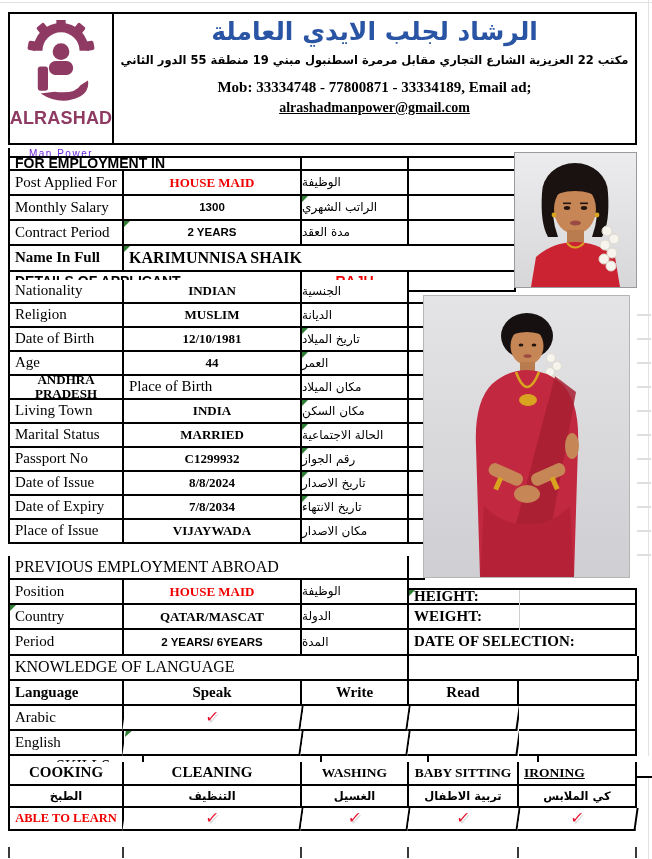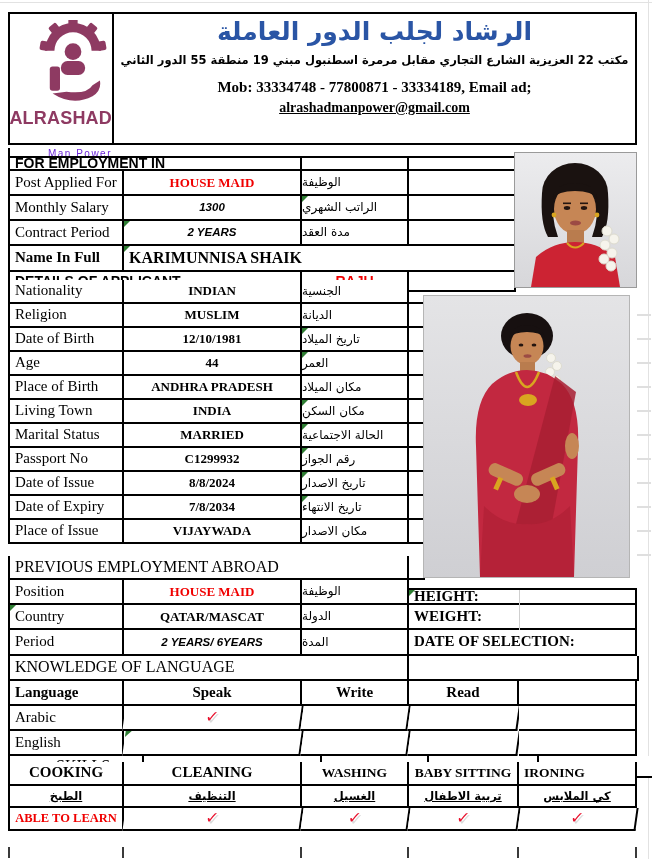--- a/index.html
+++ b/index.html
@@ -4,44 +4,44 @@
 <style>
   html,body{margin:0;padding:0;background:#fff;}
   .page{position:relative;width:652px;height:859px;background:#ffffff;font-family:"Liberation Serif",serif;color:#000;overflow:hidden;}
   
   .gl-h{position:absolute;left:0;top:2px;width:652px;height:1px;background:#e2e2e2;}
   .gl-v{position:absolute;left:648px;top:0;width:1px;height:859px;background:#e2e2e2;}
   .gl-strip{position:absolute;left:637px;top:292px;width:14px;height:264px;
     background:repeating-linear-gradient(to bottom,transparent 0,transparent 22px,#dfdfdf 22px,#dfdfdf 24px);}
   
   .hbox{position:absolute;left:8px;top:12px;width:629px;height:133px;border:2px solid #000;box-sizing:border-box;display:flex;}
-  .logo-cell{width:104px;border-right:2px solid #000;box-sizing:border-box;display:flex;flex-direction:column;align-items:flex-end;justify-content:flex-start;padding-top:6px;}
+  .logo-cell{width:104px;border-right:2px solid #000;box-sizing:border-box;display:flex;flex-direction:column;align-items:center;justify-content:flex-start;padding-top:6px;}
   .logo-name{font-family:"Liberation Sans",sans-serif;font-weight:bold;font-size:18px;color:#8e3a62;letter-spacing:.2px;margin-top:2px;}
   .logo-sub{font-family:"Liberation Sans",sans-serif;font-size:10px;color:#6d28d9;letter-spacing:1.5px;margin-top:19px;}
   .hinfo{flex:1;display:flex;flex-direction:column;align-items:center;justify-content:flex-start;padding-top:4px;}
   .title-ar{font-family:"DejaVu Sans",sans-serif;font-weight:bold;font-size:25px;color:#2a55a5;direction:rtl;line-height:1.15;}
   .addr-ar{font-family:"DejaVu Sans",sans-serif;font-weight:bold;font-size:11.5px;direction:rtl;margin-top:6px;}
   .mobline{font-weight:bold;font-size:15px;margin-top:12px;}
   .email{font-weight:bold;font-size:14px;margin-top:4px;text-decoration:underline;color:#000;}
   
   .sec{position:absolute;left:8px;display:grid;border-left:2px solid #000;box-sizing:border-box;}
   .c{position:relative;display:flex;align-items:center;box-sizing:border-box;border-right:2px solid #000;border-bottom:2px solid #000;line-height:1.05;background:#fff;}
   .ghost{border-right:none;background:transparent;}
   .bt{border-top:2px solid #000;margin-top:8px;}
   .sp2{grid-column:span 2;} .sp3{grid-column:span 3;}
   .l{justify-content:flex-start;padding-left:5px;}
   .ctr{justify-content:center;text-align:center;}
   .r{justify-content:flex-end;padding-right:5px;}
   .lbl{font-size:15px;}
   .blbl{font-size:15px;font-weight:bold;}
   .val{font-weight:bold;font-size:13px;}
   .bigval{font-weight:bold;font-size:16px;}
-  .vsans{font-family:"Liberation Sans",sans-serif;font-weight:bold;font-size:11.5px;font-style:italic;}
+  .vsans{font-family:"Liberation Sans",sans-serif;font-weight:bold;font-size:11.5px;}
   .ar{font-family:"DejaVu Sans",sans-serif;font-size:12px;direction:rtl;}
-  .arb{font-family:"DejaVu Sans",sans-serif;font-weight:bold;font-size:11.5px;direction:rtl;text-decoration:underline;}
+  .arb{font-family:"DejaVu Sans",sans-serif;font-weight:bold;font-size:11.5px;direction:rtl;}
   .shead{font-family:"Liberation Sans",sans-serif;font-weight:bold;font-size:14px;white-space:nowrap;}
   .serifhead{font-weight:normal;font-size:16px;white-space:nowrap;}
   .sidehead{font-weight:bold;font-size:15px;white-space:nowrap;}
   .red{color:#f00000;}
   .raju{font-family:"Liberation Sans",sans-serif;font-weight:bold;font-size:14px;color:#f00000;}
   .chk{font-family:"DejaVu Sans",sans-serif;font-weight:bold;font-size:16px;color:#e8112d;text-shadow:2px 2px 0 #dcdcdc;transform:skewX(-8deg);}
   .able{font-weight:bold;font-size:12.5px;color:#f00000;white-space:nowrap;}
   .tri{position:absolute;left:0;top:0;width:0;height:0;border-top:6px solid #2e7d32;border-right:6px solid transparent;}
   .fdiv{position:absolute;width:1px;background:#cfcfcf;}
   
@@ -77,21 +77,21 @@
             <rect x="29" y="44" width="26" height="15" rx="7"></rect>
             <rect x="17" y="50" width="11" height="26" rx="3"></rect>
             <path d="M20,79 Q42,93 63,82 Q73,76 71,65 L63,70 Q57,80 35,77 Z"></path>
           </g>
         </svg>
       </span>
       <div class="logo-name">ALRASHAD</div>
       <div class="logo-sub">Man Power</div>
     </div>
     <div class="hinfo">
-      <div class="title-ar">الرشاد لجلب الدور العاملة</div>
+      <div class="title-ar">الرشاد لجلب الايدي العاملة</div>
       <div class="addr-ar">مكتب 22 العزيزية الشارع التجاري مقابل مرمرة اسطنبول مبني 19 منطقة 55 الدور الثاني</div>
       <div class="mobline">Mob: 33334748 - 77800871 - 33334189, Email ad;</div>
       <a class="email" href="#">alrashadmanpower@gmail.com</a>
     </div>
   </div>
 
   <div class="sec" style="top:148px;width:508px;grid-template-columns:114px 178px 107px 107px;grid-template-rows:23px 25px 25px 25px 26px 20px;">
     <div class="c l sp2 bt shead">FOR EMPLOYMENT IN</div>
     <div class="c bt"></div>
     <div class="c bt"></div>
@@ -133,22 +133,22 @@
     <div class="c l lbl">Date of Birth</div>
     <div class="c ctr val">12/10/1981</div>
     <div class="c r ar"><i class="tri"></i>تاريخ الميلاد</div>
     <div class="c ghost"></div>
 
     <div class="c l lbl">Age</div>
     <div class="c ctr val">44</div>
     <div class="c r ar"><i class="tri"></i>العمر</div>
     <div class="c ghost"></div>
 
+    <div class="c ctr val">ANDHRA PRADESH</div>
     <div class="c l lbl">Place of Birth</div>
-    <div class="c ctr val">ANDHRA PRADESH</div>
     <div class="c r ar">مكان الميلاد</div>
     <div class="c ghost"></div>
 
     <div class="c l lbl">Living Town</div>
     <div class="c ctr val">INDIA</div>
     <div class="c r ar"><i class="tri"></i>مكان السكن</div>
     <div class="c ghost"></div>
 
     <div class="c l lbl">Marital Status</div>
     <div class="c ctr val">MARRIED</div>
@@ -231,21 +231,21 @@
     <div class="c"></div>
     <div class="c"></div>
     <div class="c"></div>
   </div>
 
   <div class="sec" style="top:762px;width:583px;grid-template-columns:114px 178px 107px 110px 118px;grid-template-rows:24px 22px 23px;">
     <div class="c ctr blbl">COOKING</div>
     <div class="c ctr blbl">CLEANING</div>
     <div class="c ctr blbl" style="font-size:13.5px;">WASHING</div>
     <div class="c ctr blbl" style="font-size:13.5px;">BABY SITTING</div>
-    <div class="c l blbl" style="font-size:13.5px;">IRONING</div>
+    <div class="c l blbl" style="font-size:13.5px;text-decoration:underline;">IRONING</div>
 
     <div class="c ctr arb">الطبخ</div>
     <div class="c ctr arb">التنظيف</div>
     <div class="c ctr arb">الغسيل</div>
     <div class="c ctr arb">تربية الاطفال</div>
     <div class="c ctr arb">كي الملابس</div>
 
     <div class="c ctr able">ABLE TO LEARN</div>
     <div class="c ctr chk">✓</div>
     <div class="c ctr chk">✓</div>

